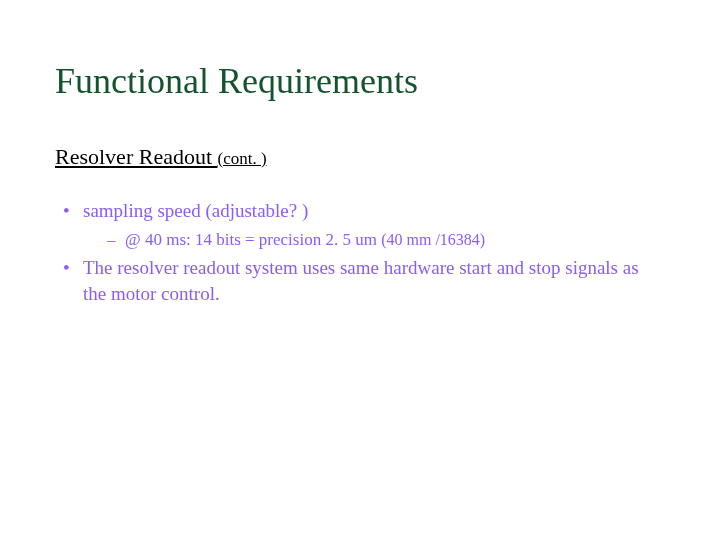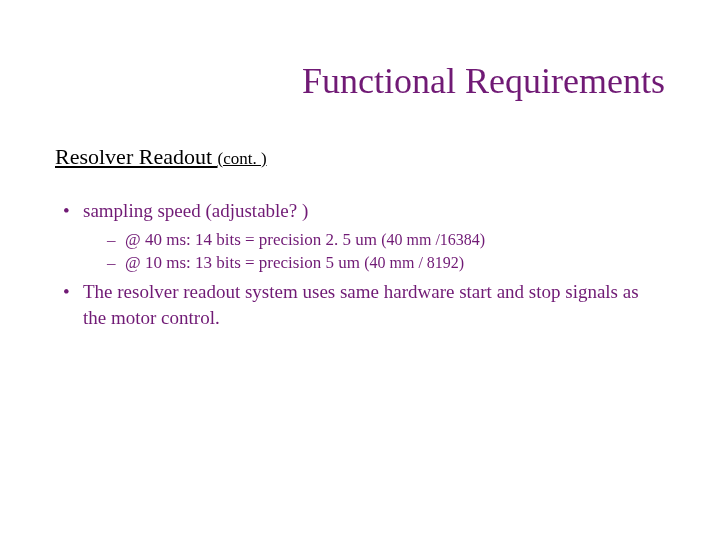--- a/index.html
+++ b/index.html
@@ -5,37 +5,37 @@
     * { margin: 0; padding: 0; box-sizing: border-box; }
     body {
       width: 720px;
       height: 540px;
       background: #ffffff;
       font-family: "Times New Roman", Times, serif;
       padding: 60px 55px 40px 55px;
       color: #000000;
     }
     .title {
-      color: #701a75;
+      color: #14532d;
       font-size: 36px;
-      text-align: right;
+      text-align: left;
       margin-bottom: 42px;
       font-weight: normal;
     }
     .subtitle {
       color: #000000;
       font-size: 22px;
       margin-bottom: 28px;
     }
     .subtitle-main { text-decoration: underline; }
     .subtitle-cont { font-size: 17px; text-decoration: underline; }
     ul.level1 {
       list-style: none;
       padding-left: 0;
-      color: #701a75;
+      color: #8b5cf6;
     }
     ul.level1 > li {
       position: relative;
       padding-left: 28px;
       font-size: 19px;
       line-height: 1.35;
       margin-bottom: 2px;
     }
     ul.level1 > li::before {
       content: "•";
@@ -72,21 +72,18 @@
   <span class="subtitle-main">Resolver Readout </span><span class="subtitle-cont">(cont. )</span>
 </div>
 
 <ul class="level1">
   <li>
     <span>sampling speed (adjustable? )</span>
     <ul class="level2">
       <li>
         <span>@ 40 ms: 14 bits = precision 2. 5 um   </span><span class="paren">(40 mm /16384)</span>
       </li>
-      <li>
-        <span>@ 10 ms: 13 bits = precision 5    um   </span><span class="paren">(40 mm /  8192)</span>
-      </li>
     </ul>
   </li>
   <li>
     <span>The resolver readout system uses same hardware start and stop signals as the motor control.</span>
   </li>
 </ul>
 
 </body></html>

